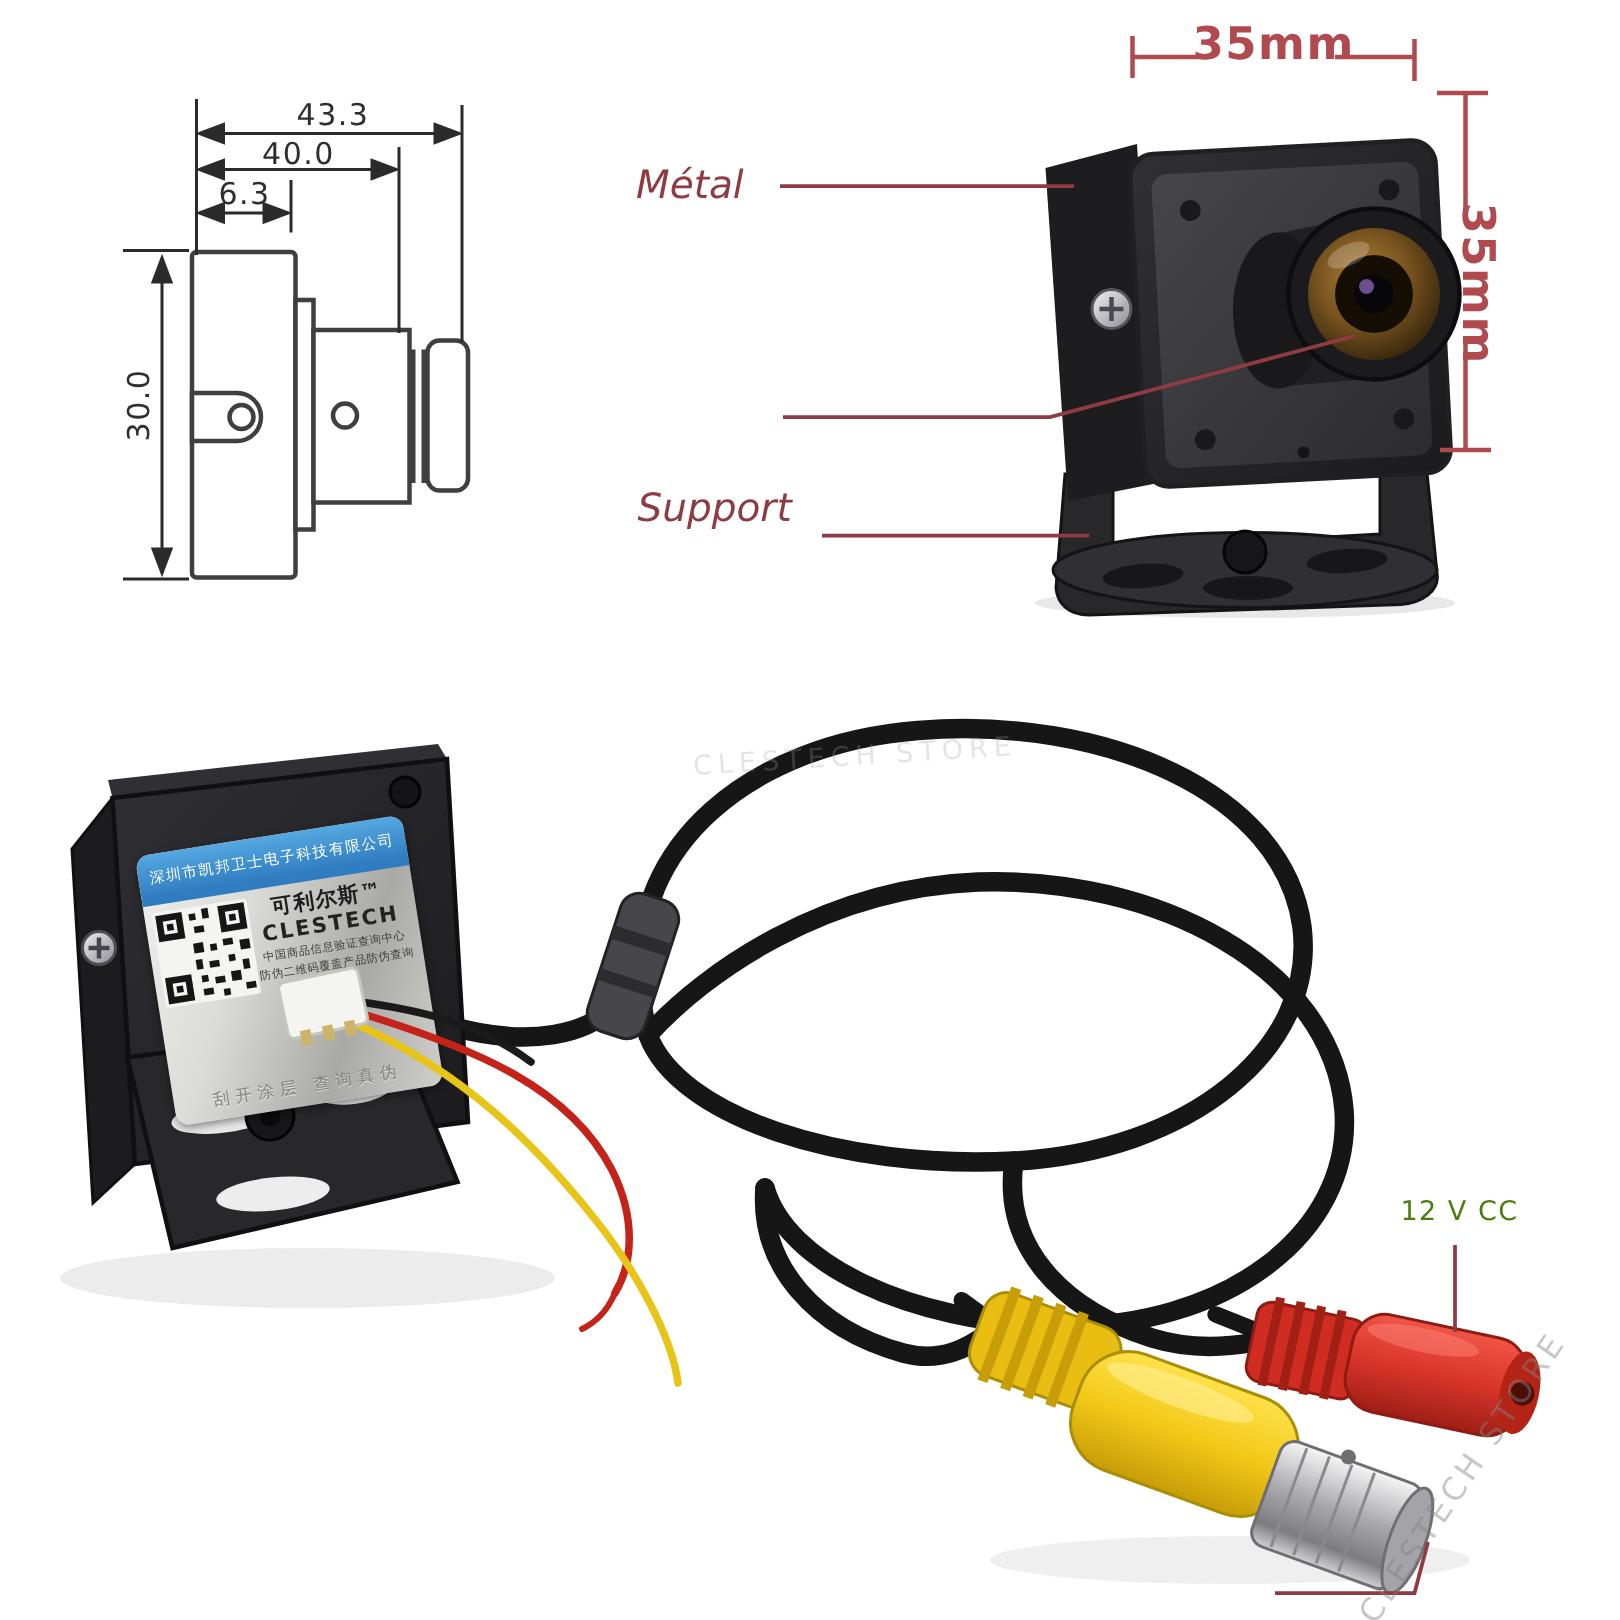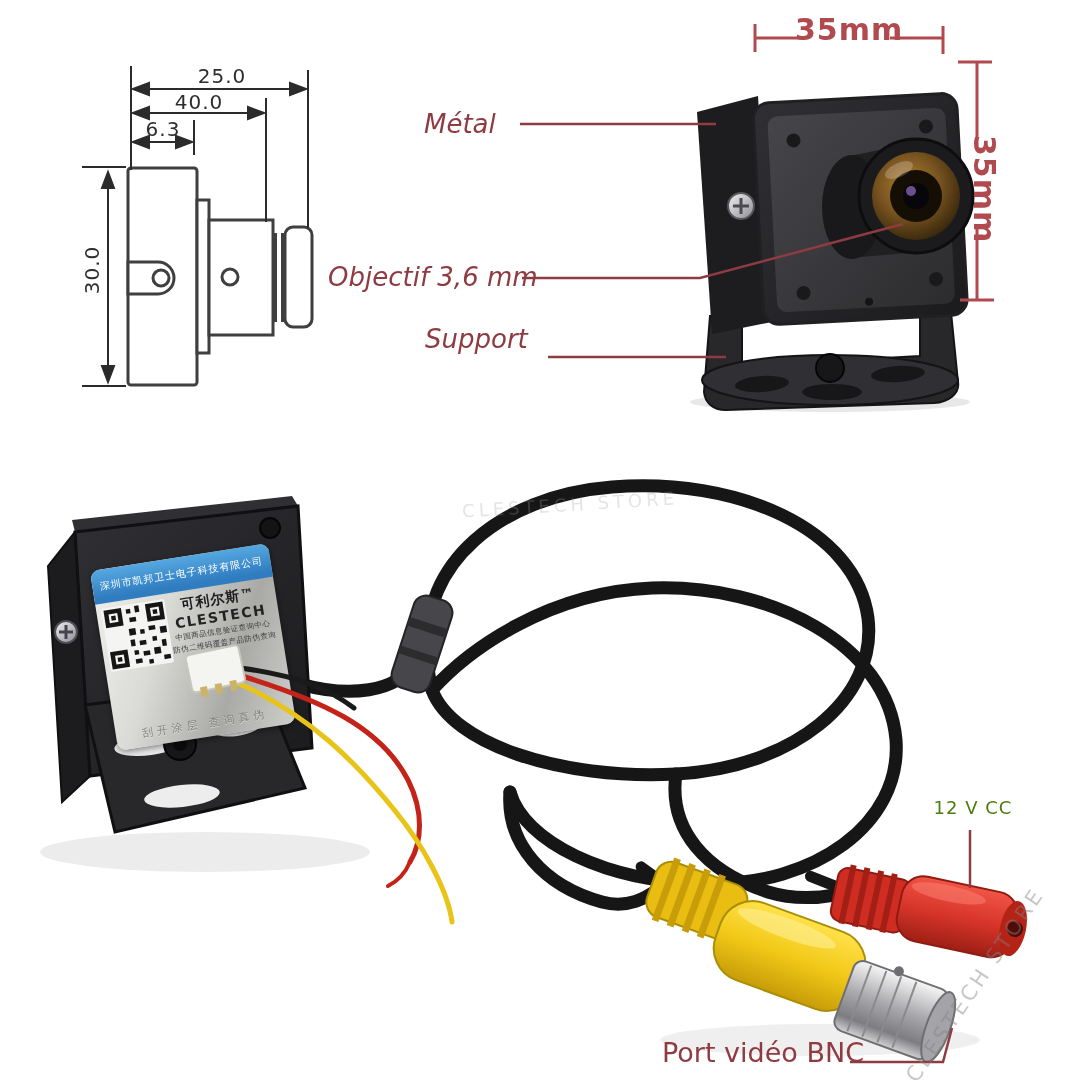--- a/index.html
+++ b/index.html
@@ -307,30 +307,28 @@
       <ellipse cx="946" cy="977" rx="12" ry="37" fill="#a4a4a8" stroke="#6f6f73" stroke-width="2"></ellipse>
       <circle cx="890" cy="938" r="5" fill="#6e6e72"></circle>
     </g>
 
     <g stroke="#8e3b42" stroke-width="2.5" fill="none">
       <line x1="970" y1="830" x2="970" y2="888"></line>
       <polyline points="850,1062 943,1062 952,1028"></polyline>
     </g>
   </svg>
 
-  <div class="txt dimnum center" style="left:192px;top:64px;width:60px;z-index:4">25.0</div>
+  <div class="txt dimnum center" style="left:192px;top:64px;width:60px;z-index:4">43.3</div>
   <div class="txt dimnum center" style="left:169px;top:90px;width:60px;z-index:4">40.0</div>
   <div class="txt dimnum center" style="left:138px;top:117px;width:50px;z-index:4">6.3</div>
   <div class="txt dimnum center" style="left:62px;top:258px;width:60px;height:24px;transform:rotate(-90deg);z-index:4">30.0</div>
 
   <div class="txt red-dim center" style="left:795px;top:12px;width:100px;z-index:4">35mm</div>
   <div class="txt red-dim center" style="left:937px;top:170px;width:100px;height:30px;transform:rotate(90deg);z-index:4">35mm</div>
 
   <div class="txt callout" style="left:424px;top:109px;z-index:4">Métal</div>
-  <div class="txt callout" style="left:328px;top:262px;z-index:4">Objectif 3,6 mm</div>
   <div class="txt callout" style="left:425px;top:324px;z-index:4">Support</div>
   <div class="txt center" style="left:928px;top:797px;width:90px;font-size:18px;color:#4d7c0f;letter-spacing:1px;z-index:4">12 V CC</div>
-  <div class="txt" style="left:662px;top:1037px;font-size:27px;color:#8e3b42;z-index:4">Port vidéo BNC</div>
 
   <div class="watermark" style="left:835px;top:973px;width:280px;height:24px;transform:rotate(-56deg);">CLESTECH STORE</div>
   <div class="watermark-faint" style="left:425px;top:494px;width:290px;height:20px;transform:rotate(-3.5deg);">CLESTECH STORE</div>
 
 </div>
 
 </body></html>

